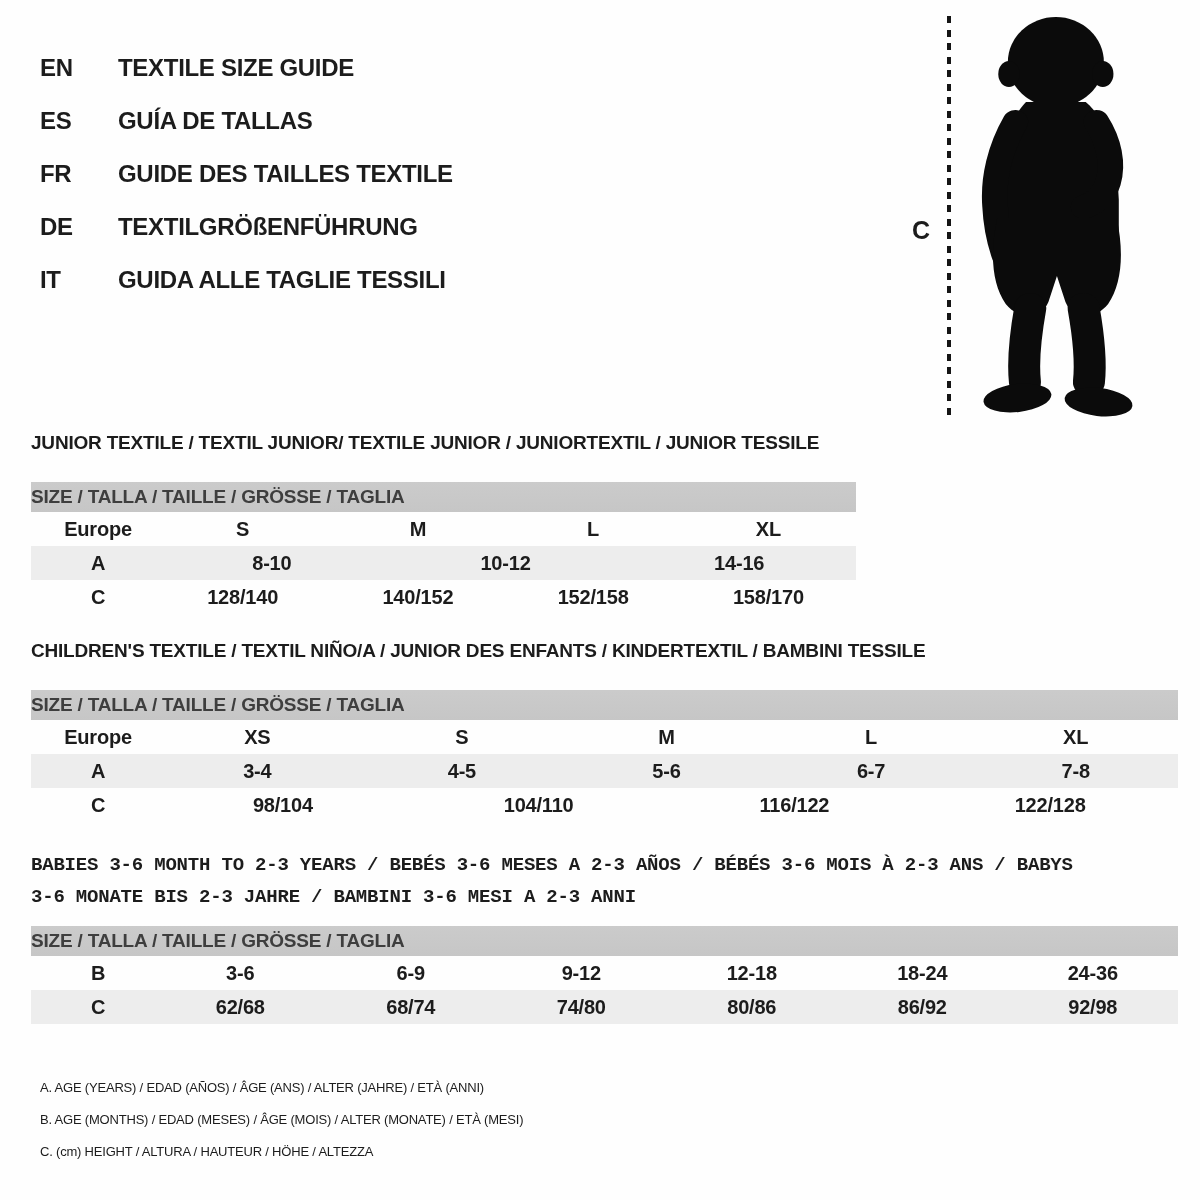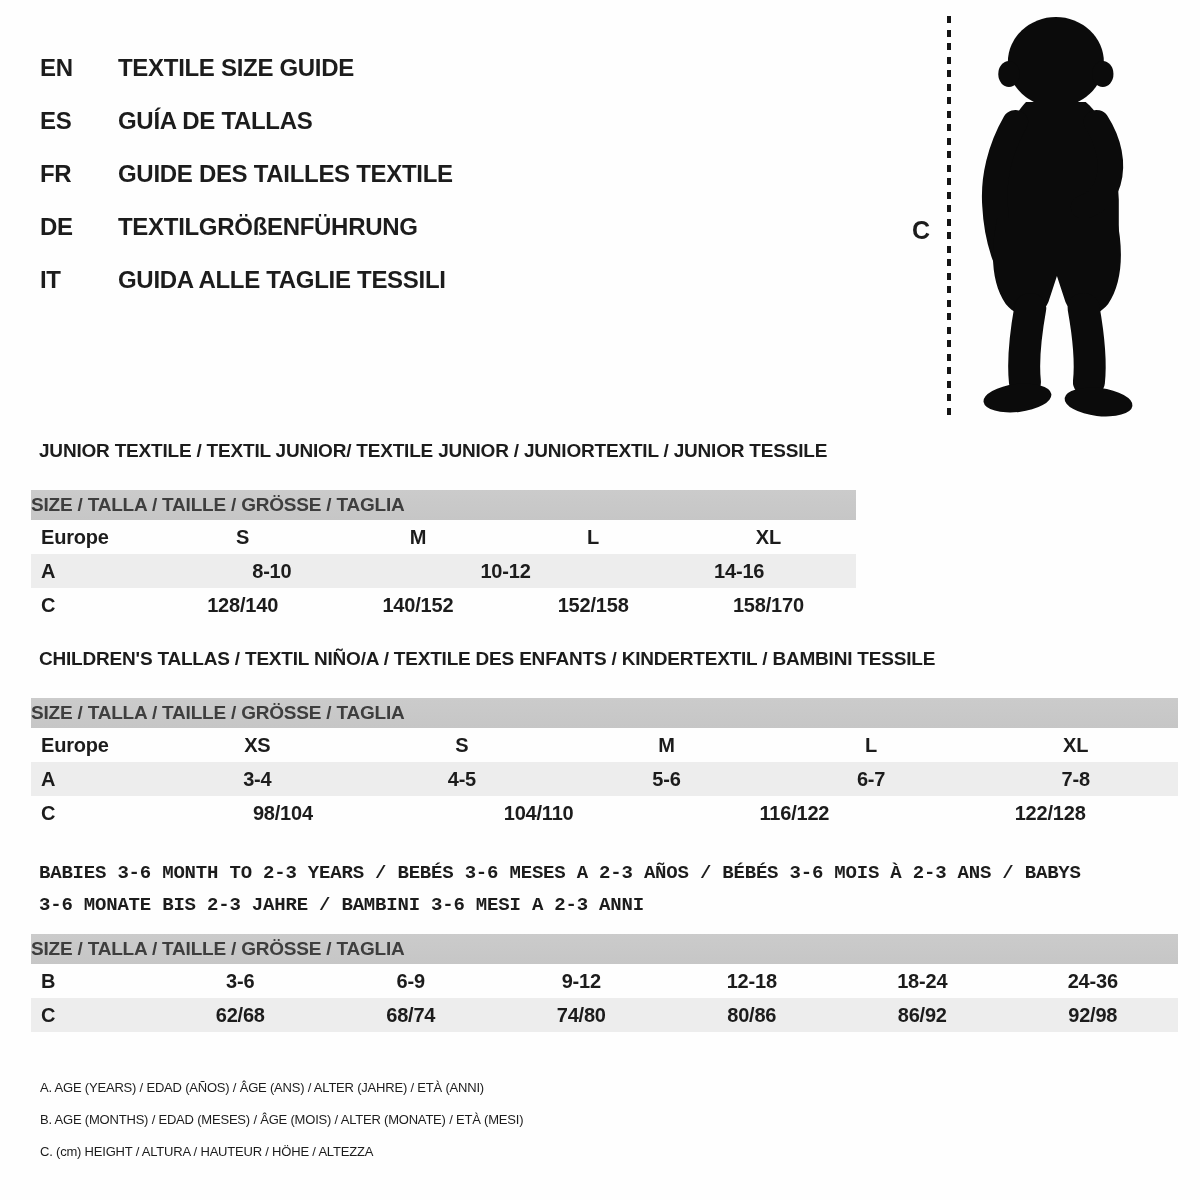--- a/index.html
+++ b/index.html
@@ -18,30 +18,30 @@
   .c-label{position:absolute;left:12px;top:208px;font-weight:700;font-size:25px;}
   .dash{position:absolute;left:47px;top:8px;width:4px;height:400px;
         background:repeating-linear-gradient(to bottom,#151515 0 7px,transparent 7px 13.5px);}
   .toddler{position:absolute;left:62px;top:2px;width:192px;height:410px;}
 
   
   .section{position:absolute;left:31px;}
   #sec-junior{top:431px;width:825px;}
   #sec-children{top:639px;width:1147px;}
   #sec-babies{top:849px;width:1147px;}
-  .section-title{font-weight:700;font-size:19px;line-height:23px;letter-spacing:-0.2px;white-space:nowrap;margin:8px;}
+  .section-title{font-weight:700;font-size:19px;line-height:23px;letter-spacing:-0.2px;white-space:nowrap;margin:0;}
   #sec-babies .section-title{white-space:normal;max-width:1060px;line-height:32px;font-family:Liberation Mono, monospace;}
 
   .size-table{margin-top:28px;}
   #sec-babies .size-table{margin-top:13px;}
   .t-head{height:30px;line-height:30px;background:linear-gradient(180deg,#cbcbcb,#c6c6c6);
           font-weight:700;font-size:19px;color:#3e3e3e;letter-spacing:-0.2px;}
   .t-row{display:flex;height:34px;line-height:34px;font-weight:700;font-size:20px;letter-spacing:-0.2px;}
   .t-row.shaded{background:#ededed;}
-  .t-label{flex:none;width:114px;padding-left:10px;}
+  .t-label{flex:none;width:114px;padding-left:10px;text-align:center;}
   .t-val{flex:1;text-align:center;}
 
   
   .legend{position:absolute;left:40px;top:1072px;font-weight:400;font-size:13px;line-height:32px;letter-spacing:-0.2px;}
 </style>
 </head>
 <body>
 
 <div class="page">
 
@@ -109,21 +109,21 @@
         <span class="t-label">C</span>
         <span class="t-val">128/140</span>
         <span class="t-val">140/152</span>
         <span class="t-val">152/158</span>
         <span class="t-val">158/170</span>
       </div>
     </div>
   </div>
 
   <div class="section" id="sec-children">
-    <h2 class="section-title">CHILDREN'S TALLAS / TEXTIL NIÑO/A / TEXTILE DES ENFANTS / KINDERTEXTIL / BAMBINI TESSILE</h2>
+    <h2 class="section-title">CHILDREN'S TEXTILE / TEXTIL NIÑO/A / JUNIOR DES ENFANTS / KINDERTEXTIL / BAMBINI TESSILE</h2>
     <div class="size-table">
       <div class="t-head">SIZE / TALLA / TAILLE / GRÖSSE / TAGLIA</div>
       <div class="t-row">
         <span class="t-label">Europe</span>
         <span class="t-val">XS</span>
         <span class="t-val">S</span>
         <span class="t-val">M</span>
         <span class="t-val">L</span>
         <span class="t-val">XL</span>
       </div>

